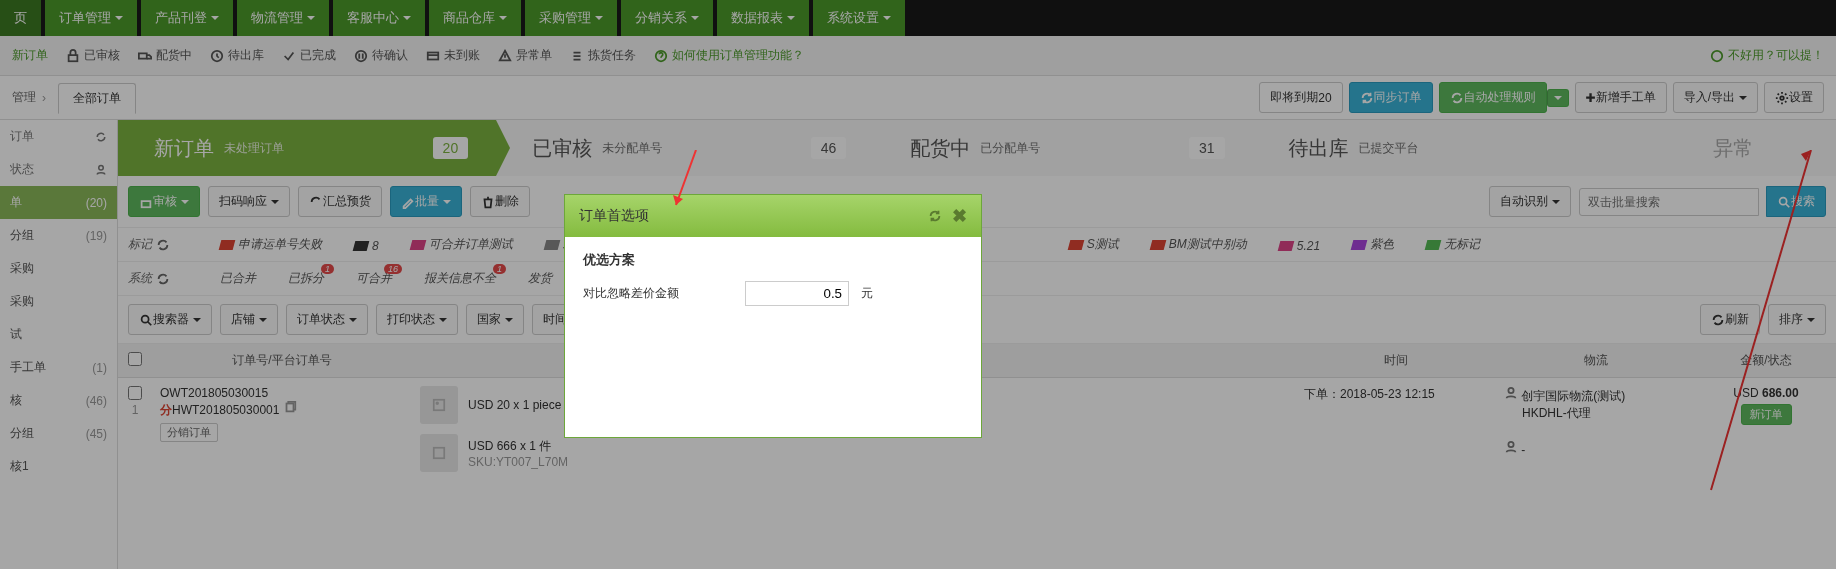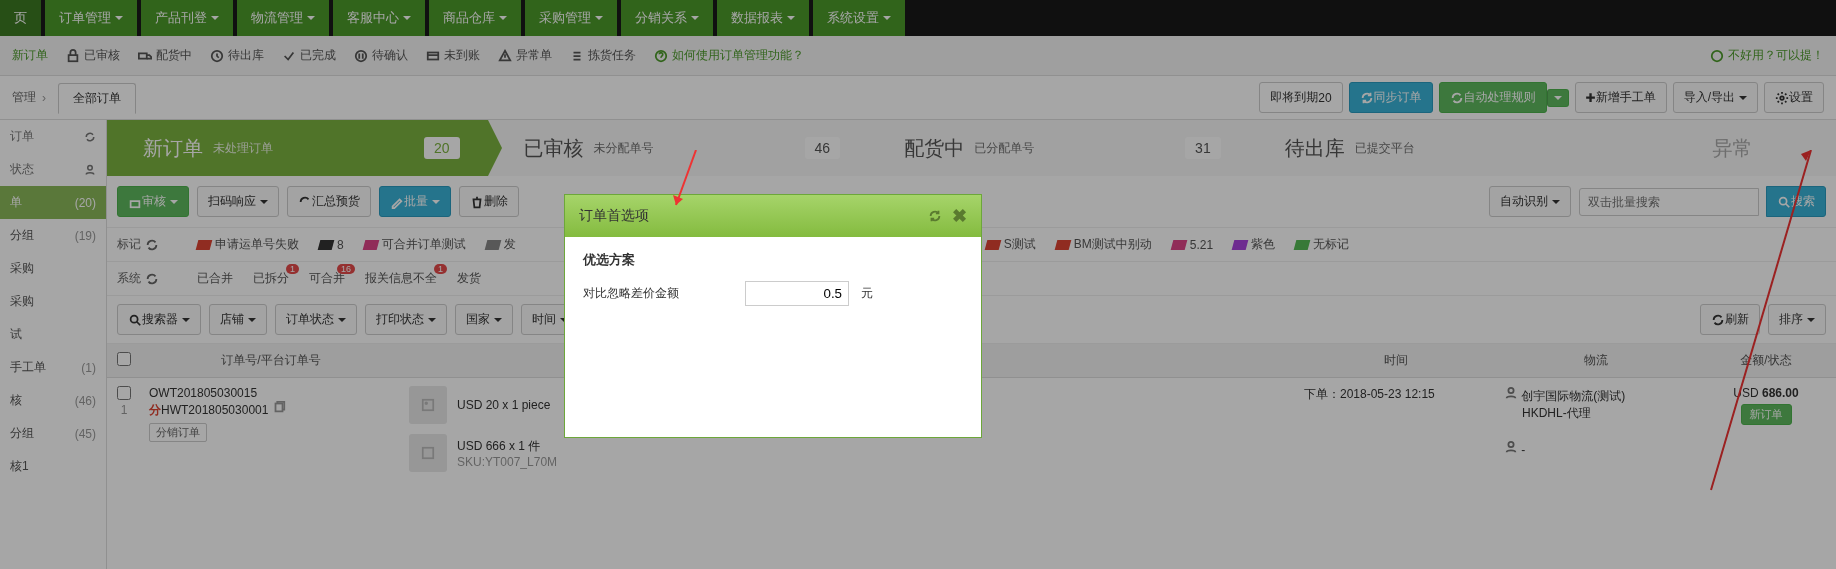--- a/index.html
+++ b/index.html
@@ -25,21 +25,21 @@
 .crumb-tab { border: 1px solid #ccc; border-bottom: 1px solid #fff; padding: 6px 14px; border-radius: 3px 3px 0 0; background: #fff; margin-bottom: -1px; margin-left: 6px; }
 .bar2 .spacer { flex: 1; }
 .btn { display: inline-flex; align-items: center; padding: 6px 10px; border: 1px solid #ccc; border-radius: 3px; background: #fafafa; color: #333; cursor: pointer; font-size: 12px; }
 .btn.white { background: #fff; }
 .btn.teal { background: #39b3d7; border-color: #2a9cc0; color: #fff; }
 .btn.green { background: #5eb95e; border-color: #4db34d; color: #fff; }
 .btn.split-caret { padding: 6px 6px; border-left: 1px solid rgba(0,0,0,0.15); }
 
 
 .main { display: flex; height: calc(569px - 36px - 40px - 44px); }
-.sidebar { width: 107px; border-right: 1px solid #ddd; background: #fff; font-size: 12px; }
+.sidebar { width: 118px; border-right: 1px solid #ddd; background: #fff; font-size: 12px; }
 .sidebar .srow { display: flex; justify-content: space-between; align-items: center; padding: 8px 10px; color: #555; cursor: pointer; }
 .sidebar .srow.hdr { color: #777; }
 .sidebar .srow.active { background: #8ab85a; color: #fff; }
 .sidebar .srow .cnt { color: #999; }
 .sidebar .srow.active .cnt { color: #fff; }
 .refresh-ico { width: 12px; height: 12px; }
 
 .content { flex: 1; position: relative; overflow: hidden; }
 
 
@@ -59,21 +59,21 @@
 .stage.exception { justify-content: center; padding-left: 0; }
 
 
 .tb { display: flex; align-items: center; gap: 8px; padding: 10px; border-bottom: 1px solid #eee; }
 .tb .spacer { flex: 1; }
 .btn.caret::after { content: ''; margin-left: 4px; width: 0; height: 0; border-left: 4px solid transparent; border-right: 4px solid transparent; border-top: 4px solid currentColor; display: inline-block; }
 input.search { border: 1px solid #ccc; padding: 6px 8px; width: 180px; border-radius: 3px 0 0 3px; font-size: 12px; }
 .btn.searchbtn { border-radius: 0 3px 3px 0; margin-left: -1px; }
 
 
-.tagrow { display: flex; align-items: center; padding: 8px 10px; border-bottom: 1px solid #eee; gap: 20px; }
+.tagrow { display: flex; align-items: flex-end; padding: 8px 10px; border-bottom: 1px solid #eee; gap: 32px; font-style: italic; }
 .tagrow .lbl { color: #666; display: flex; align-items: center; gap: 4px; min-width: 60px; }
 .tag { display: flex; align-items: center; gap: 4px; color: #555; cursor: pointer; }
 .tagdot { width: 14px; height: 10px; transform: skewX(-15deg); display: inline-block; }
 .sys-item { display: flex; align-items: center; gap: 4px; color: #555; cursor: pointer; position: relative; }
 .num-badge { background: #e54b4b; color: #fff; font-size: 9px; padding: 0 4px; border-radius: 7px; position: absolute; top: -6px; right: -10px; }
 
 
 .filters { display: flex; align-items: center; gap: 8px; padding: 8px 10px; border-bottom: 1px solid #eee; }
 .filters .spacer { flex:1; }
 

